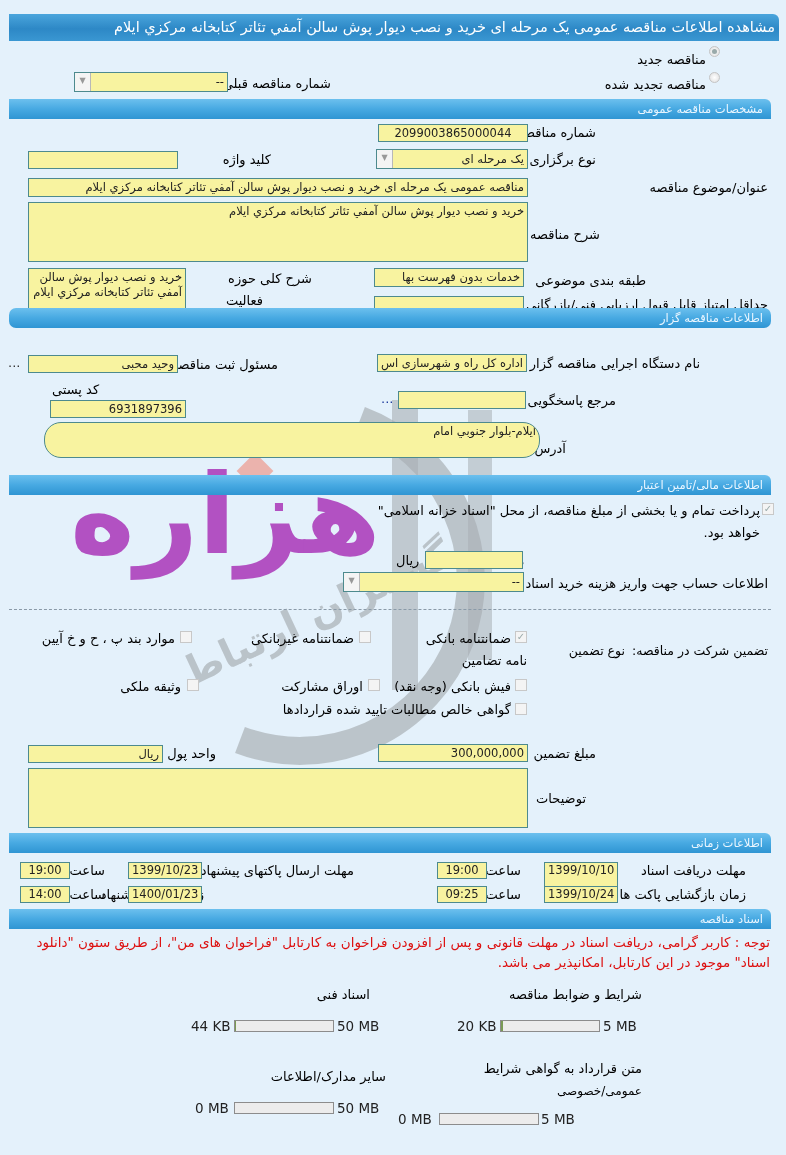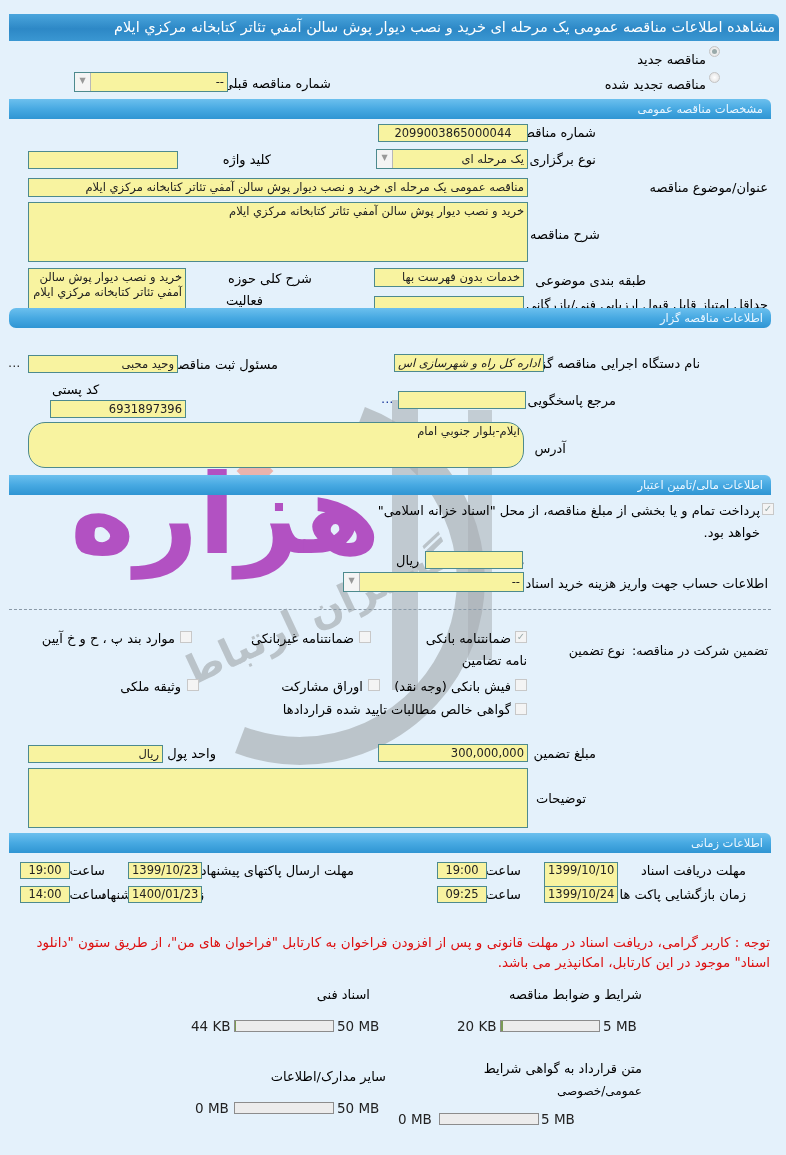--- a/index.html
+++ b/index.html
@@ -110,35 +110,35 @@
   <div class="lbl" style="right:474px;top:270px;">شرح کلی حوزه</div>
   <div class="lbl" style="right:523px;top:292px;">فعالیت</div>
   <div class="field area" style="left:28px;top:268px;width:158px;height:44px;">خرید و نصب دیوار پوش سالن آمفي تئاتر کتابخانه مرکزي ايلام</div>
 
   <div class="lbl" style="right:18px;top:296px;">حداقل امتیاز قابل قبول ارزیابی فنی/بازرگانی</div>
   <div class="field" style="left:374px;top:296px;width:150px;height:18px;"></div>
 
   <div class="sec-bar" style="top:308px;border-radius:7px;">اطلاعات مناقصه گزار</div>
 
   <div class="lbl" style="right:86px;top:355px;">نام دستگاه اجرایی مناقصه گزار</div>
-  <div class="field" style="left:394px;top:354px;width:150px;height:18px;font-style:italic;">اداره کل راه و شهرسازی اس</div>
+  <div class="field" style="left:377px;top:354px;width:150px;height:18px;">اداره کل راه و شهرسازی اس</div>
 
   <div class="lbl" style="right:508px;top:356px;">مسئول ثبت مناقصه</div>
   <div class="field" style="left:28px;top:355px;width:150px;height:18px;">وحید محبی</div>
   <div class="dots" style="left:8px;top:355px;">...</div>
 
   <div class="lbl" style="right:170px;top:392px;">مرجع پاسخگویی</div>
   <div class="field" style="left:398px;top:391px;width:128px;height:18px;"></div>
   <div class="dots" style="left:381px;top:391px;color:#1e3c9e;">...</div>
 
   <div class="lbl" style="left:52px;top:381px;">کد پستی</div>
   <div class="field num" style="left:50px;top:400px;width:136px;height:18px;">6931897396</div>
 
   <div class="lbl" style="right:220px;top:440px;">آدرس</div>
-  <div class="field area" style="left:28px;top:422px;width:496px;height:46px;border-radius:17px;">ايلام-بلوار جنوبي امام</div>
+  <div class="field area" style="left:44px;top:422px;width:496px;height:36px;border-radius:17px;">ايلام-بلوار جنوبي امام</div>
 
   <div class="sec-bar" style="top:475px;">اطلاعات مالی/تامین اعتبار</div>
 
   <div class="chk" style="right:12px;top:503px;">✓</div>
   <div class="lbl" style="right:26px;top:500px;width:400px;white-space:normal;line-height:22px;">پرداخت تمام و یا بخشی از مبلغ مناقصه، از محل "اسناد خزانه اسلامی" خواهد بود.</div>
 
   <div class="lbl" style="right:262px;top:552px;">هزینه خرید اسناد</div>
   <div class="field" style="left:425px;top:551px;width:98px;height:18px;"></div>
   <div class="lbl" style="left:396px;top:552px;">ریال</div>
 
@@ -199,20 +199,21 @@
   <div class="lbl" style="right:40px;top:886px;">زمان بازگشایی پاکت ها</div>
   <div class="field ltr" style="left:544px;top:886px;width:74px;height:17px;line-height:15px;">1399/10/24</div>
   <div class="lbl" style="right:265px;top:886px;">ساعت</div>
   <div class="field ltr" style="left:437px;top:886px;width:50px;height:17px;line-height:15px;">09:25</div>
 
   <div class="lbl" style="right:582px;top:886px;">زمان اعتبار پیشنهاد</div>
   <div class="field ltr" style="left:128px;top:886px;width:74px;height:17px;line-height:15px;">1400/01/23</div>
   <div class="lbl" style="right:681px;top:886px;">ساعت</div>
   <div class="field ltr" style="left:20px;top:886px;width:50px;height:17px;line-height:15px;">14:00</div>
 
+  <div class="sec-bar" style="top:909px;">اسناد مناقصه</div>
 
   <div class="red" style="right:16px;top:932px;width:760px;">توجه : کاربر گرامی، دریافت اسناد در مهلت قانونی و پس از افزودن فراخوان به کارتابل "فراخوان های من"، از طریق ستون "دانلود اسناد" موجود در این کارتابل، امکانپذیر می باشد.</div>
 
   <div class="lbl" style="right:144px;top:986px;">شرایط و ضوابط مناقصه</div>
   <div class="size" style="left:457px;top:1018px;">20 KB</div>
   <div class="bar-wrap" style="left:500px;top:1020px;width:100px;">
     <div class="bar-fill" style="width:2px;"></div>
   </div>
   <div class="size" style="left:603px;top:1018px;">5 MB</div>
 

